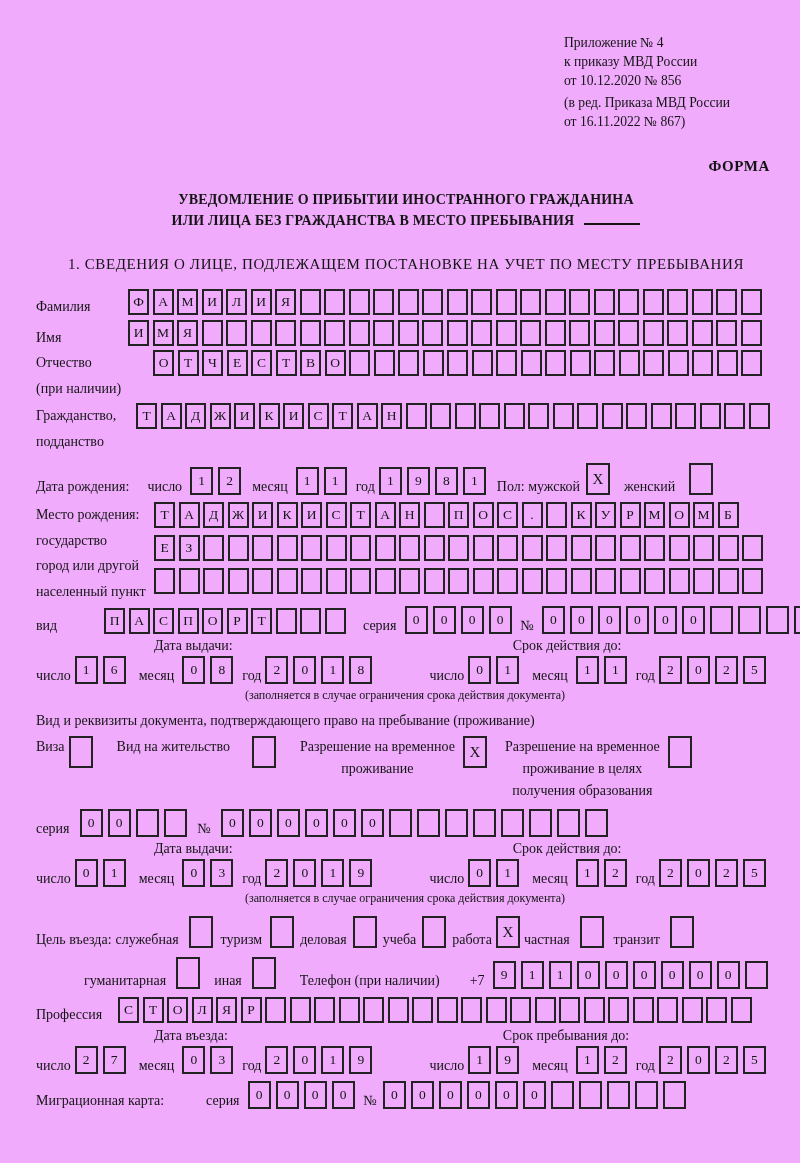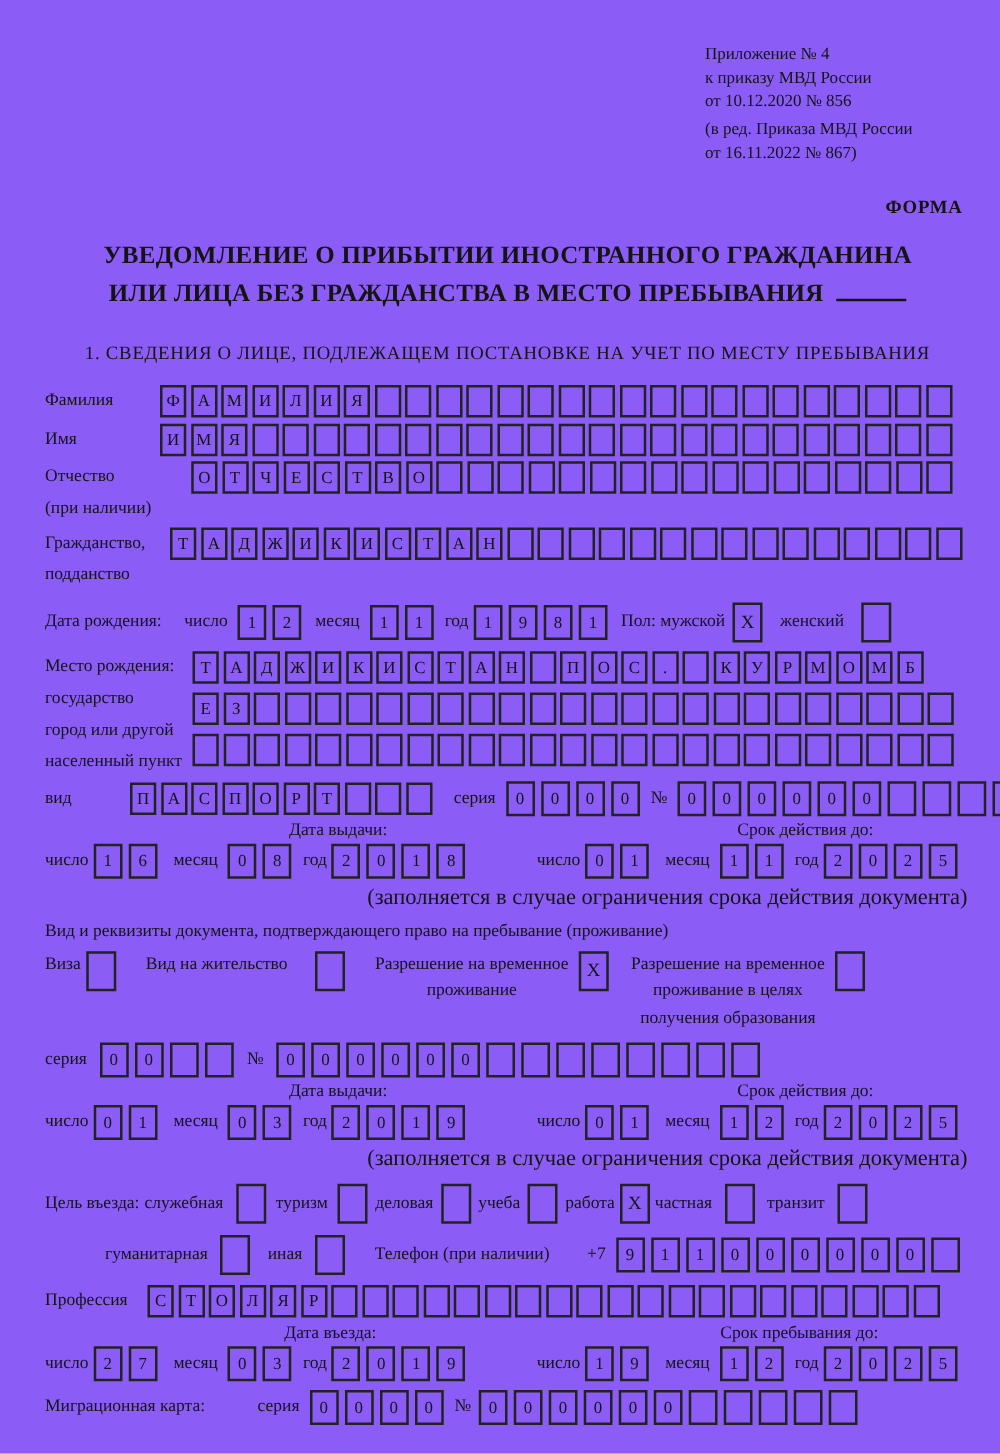--- a/index.html
+++ b/index.html
@@ -1,44 +1,44 @@
 <!DOCTYPE html>
 <html><head>
 <meta charset="utf-8">
 <style>
   * { margin:0; padding:0; box-sizing:border-box; }
   html,body { background:#fff; }
   .page {
-    width:800px; height:1163px; background:#8b5cf6; color:#141414;
+    width:800px; height:1163px; background:#f0abfc; color:#141414;
     font-family:"Liberation Serif", serif; font-size:14px;
     padding:34px 24px 16px 36px; overflow:hidden; position:relative;
   }
   .appendix { margin-left:528px; font-size:13.6px; line-height:1.38; }
   .appendix .note-part { margin-top:4px; }
   .forma { text-align:right; font-weight:bold; font-size:15px; letter-spacing:.6px; margin:26px 6px 0 0; }
-  .title { text-align:center; font-weight:bold; font-size:20px; line-height:1.55; margin-top:14px; letter-spacing:.2px; }
+  .title { text-align:center; font-weight:bold; font-size:14px; line-height:1.55; margin-top:14px; letter-spacing:.2px; }
   .blank { display:inline-block; width:56px; border-bottom:2px solid #141414; margin-left:10px; vertical-align:baseline; }
   .section { font-weight:normal; font-size:15px; letter-spacing:.6px; margin-top:24px; white-space:nowrap; text-align:center; }
   .body { margin-top:16px; }
-  .row { display:flex; align-items:center; margin-bottom:5px; }
+  .row { display:flex; align-items:flex-end; margin-bottom:5px; }
   .row.top { align-items:flex-start; }
   .lbl { flex:none; }
   .lblcol div { line-height:25.5px; }
   .cells { display:flex; flex:none; }
   .cells > span {
     width:21px; height:26px; border:2px solid #222; margin-right:3.5px;
     text-align:center; line-height:22px; font-size:13.5px; flex:none;
   }
   .cells.lg > span { width:23px; height:28px; line-height:24px; margin-right:5px; }
   .cb {
     width:24px; height:32px; border:2px solid #222; display:inline-block;
     text-align:center; line-height:28px; font-size:15px; flex:none;
   }
-  .dheads { display:flex; margin:4px 0 2px 0;justify-content:center; }
-  .note { font-size:18px; text-align:right; margin:4px 2px 10px 0; }
+  .dheads { display:flex; margin:4px 0 2px 0; }
+  .note { font-size:12px; text-align:center; margin:4px 2px 10px 0; }
   .center-b { text-align:center; font-weight:bold; margin:2px 0 6px 0; }
   .ckitem { display:flex; align-items:flex-start; }
   .ckitem .txt { text-align:center; line-height:1.55; }
   .gap4{margin-left:4px;} .gap6{margin-left:6px;} .gap8{margin-left:8px;} .gap10{margin-left:10px;}
   .gap14{margin-left:14px;} .gap18{margin-left:18px;} .gap24{margin-left:24px;}
 </style>
 </head>
 <body>
 
 <div class="page">

